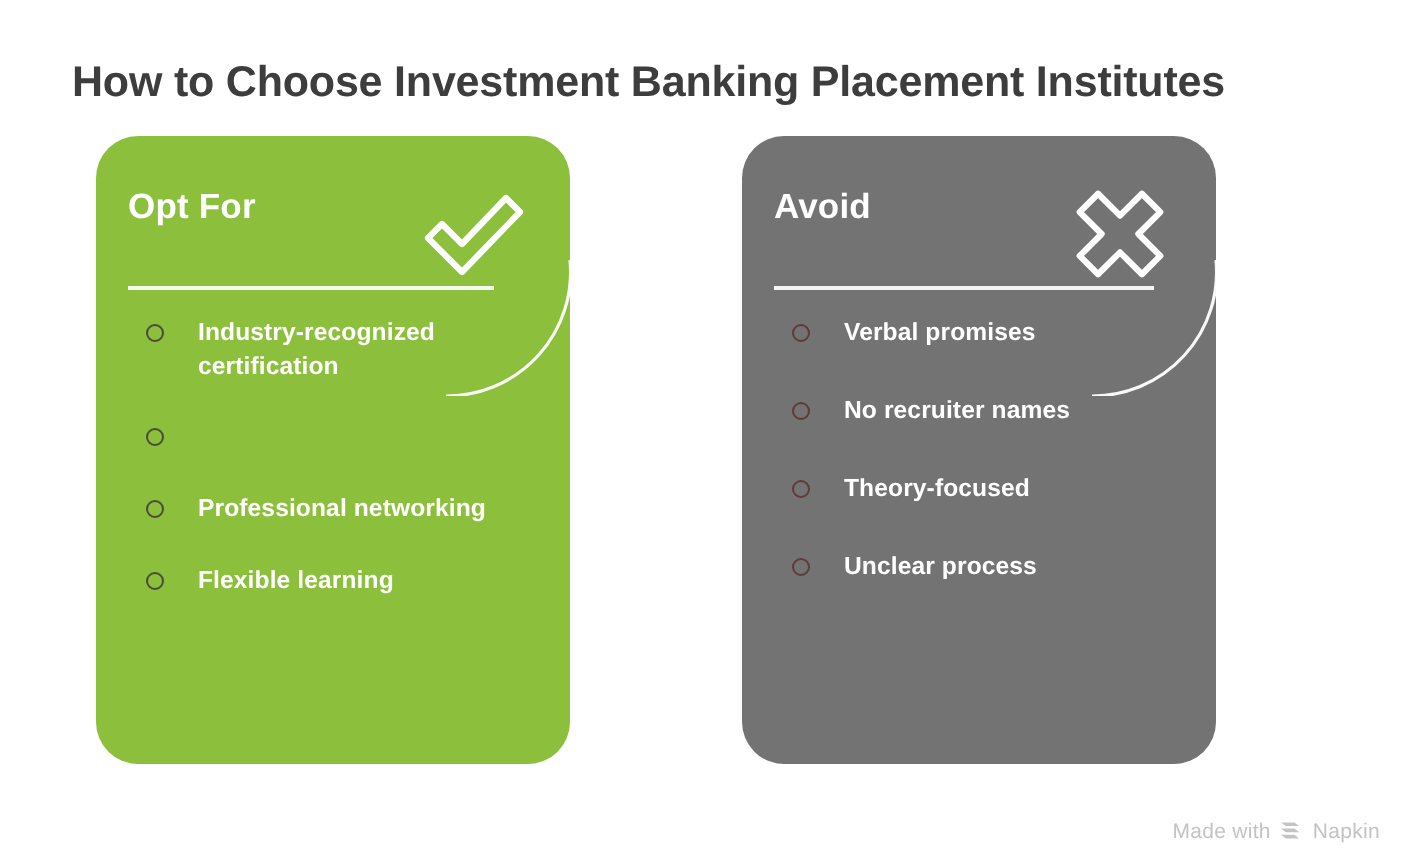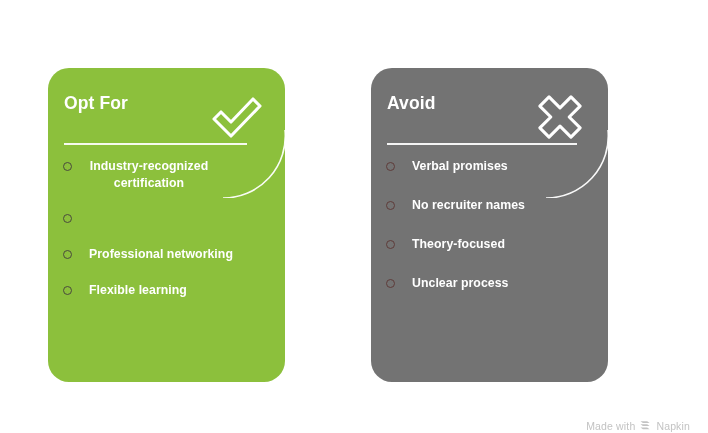--- a/index.html
+++ b/index.html
@@ -77,25 +77,24 @@
     top: 75px;
     width: 183px;
     height: 2px;
     background: rgba(255,255,255,0.92);
   }
   #card-avoid .card-divider { width: 190px; }
 
   
   .bullet-list {
     position: absolute;
-    left: 15px;
+    left: 25px;
     top: 90px;
     right: 10px;
     list-style: none;
-    text-align: center;
   }
 
   .bullet-item {
     position: relative;
     display: flex;
     align-items: flex-start;
     padding-left: 26px;
     margin-bottom: 19px;
     min-height: 17px;
   }
@@ -119,35 +118,36 @@
     letter-spacing: 0.05px;
   }
 
   #list-opt-for .bullet-item:first-child .bullet-text { max-width: 120px; }
   #list-avoid .bullet-item { margin-bottom: 22px; }
 
   
   #footer-credit {
     position: absolute;
     right: 18px;
-    bottom: 1px;
+    bottom: 11px;
     display: flex;
     align-items: flex-start;
     gap: 5px;
     font-size: 10.5px;
     color: #c3c3c3;
     letter-spacing: 0.15px;
   }
   #napkin-logo-icon { display: block; }
 </style>
 </head>
 <body>
 
 <div id="canvas">
 
+  <div id="page-title">How to Choose Investment Banking Placement Institutes</div>
 
   <div class="card" id="card-opt-for">
 
     <svg class="card-arc" viewBox="0 0 130 130">
       <path d="M 130 62 A 62 62 0 0 1 68 130" fill="none" stroke="#ffffff" stroke-width="1.6" opacity="0.95"></path>
     </svg>
 
     <svg class="card-icon" viewBox="0 0 58 58">
       <path d="M 6 31 L 13 24 L 23 34 L 45 11 L 52 18 L 23 48 Z" fill="none" stroke="#ffffff" stroke-width="3.1" stroke-linejoin="round" stroke-linecap="round"></path>
     </svg>

